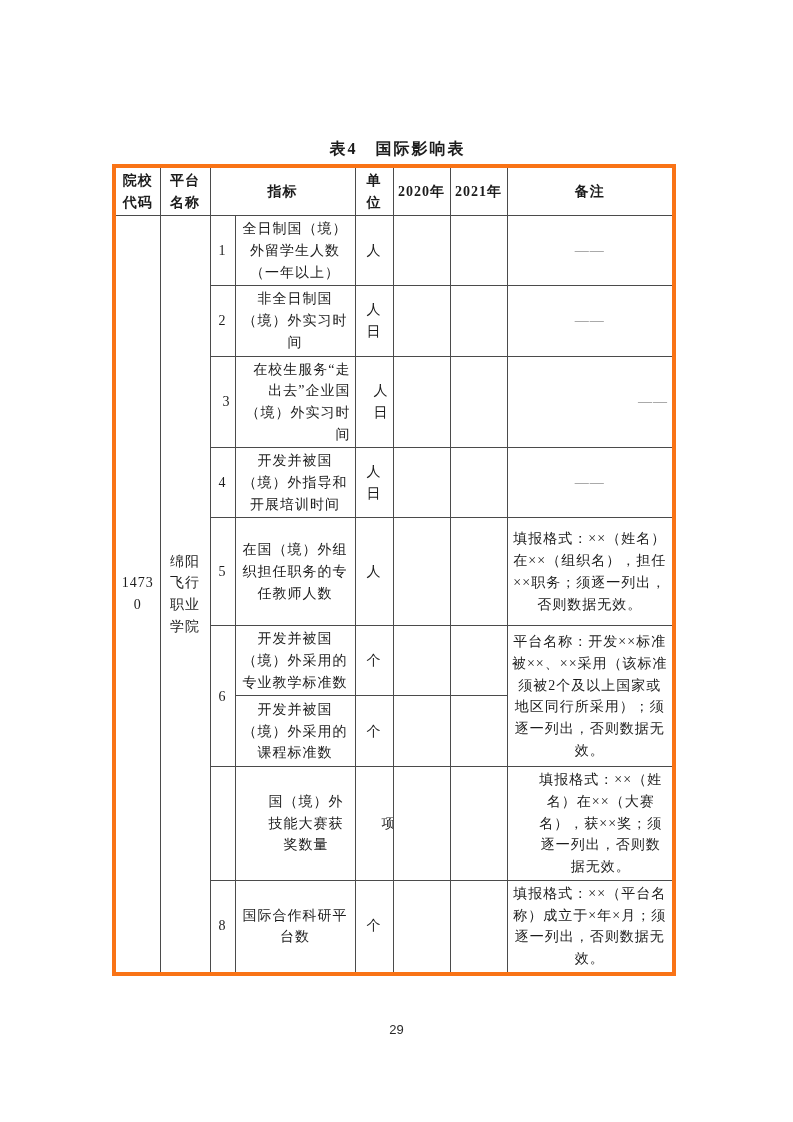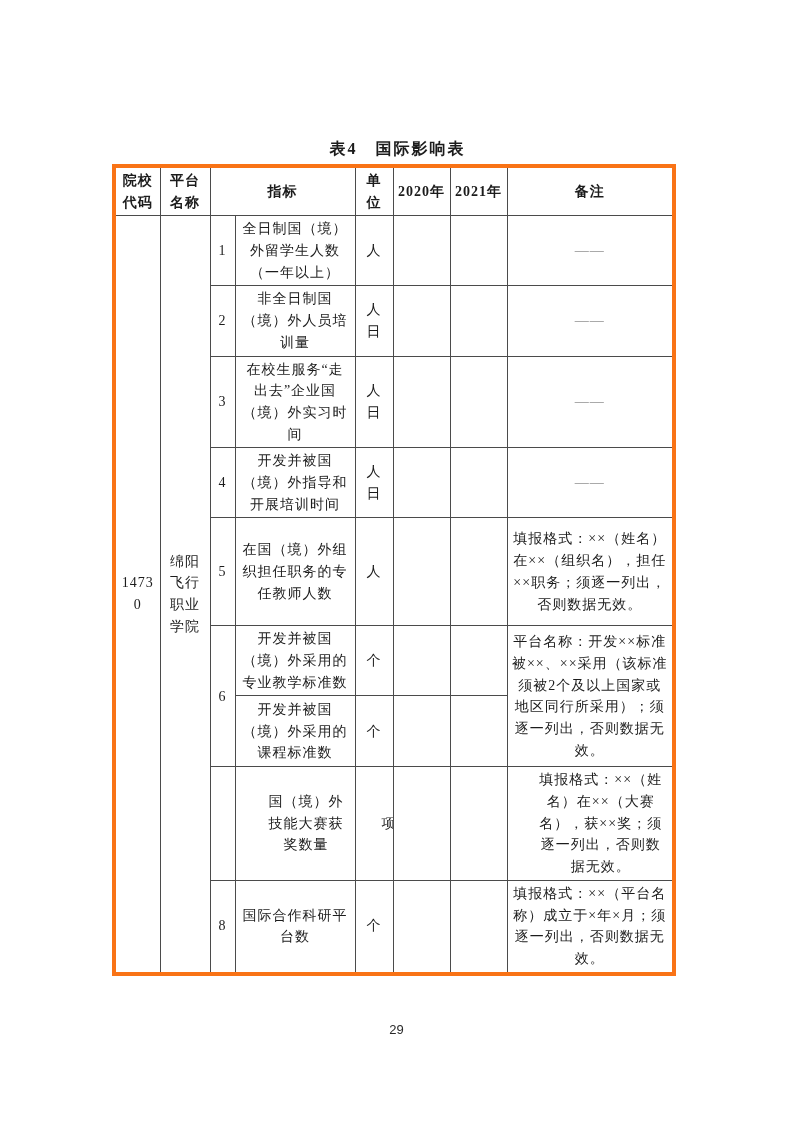--- a/index.html
+++ b/index.html
@@ -70,21 +70,21 @@
   }
   .cell-name {
     line-height: 1.8;
     padding: 2px 4px;
   }
   .cell-unit {
     padding: 2px 4px;
   }
   tr.r1 td { height: 54px; }
   tr.r2 td { height: 58px; }
-  tr.r3 td { height: 82px; }
+  tr.r3 td { height: 82px; text-align: right; }
   tr.r4 td { height: 64px; }
   tr.r5 td { height: 103px; }
   tr.r6a td { height: 57px; }
   tr.r6b td { height: 66px; }
   tr.r7 td { height: 100px; padding-left: 26px; }
   tr.r8 td { height: 78px; }
   .page-number {
     position: absolute;
     top: 1022px;
     left: 0;
@@ -130,21 +130,21 @@
         <td rowspan="9" class="cell-name">绵阳飞行职业学院</td>
         <td>1</td>
         <td class="cell-indicator">全日制国（境）外留学生人数（一年以上）</td>
         <td class="cell-unit">人</td>
         <td></td>
         <td></td>
         <td class="cell-dash">——</td>
       </tr>
       <tr class="r2">
         <td>2</td>
-        <td class="cell-indicator">非全日制国（境）外人员培训量</td>
+        <td class="cell-indicator">非全日制国（境）外实习时间</td>
         <td class="cell-unit">人日</td>
         <td></td>
         <td></td>
         <td class="cell-dash">——</td>
       </tr>
       <tr class="r3">
         <td>3</td>
         <td class="cell-indicator">在校生服务“走出去”企业国（境）外实习时间</td>
         <td class="cell-unit">人日</td>
         <td></td>

